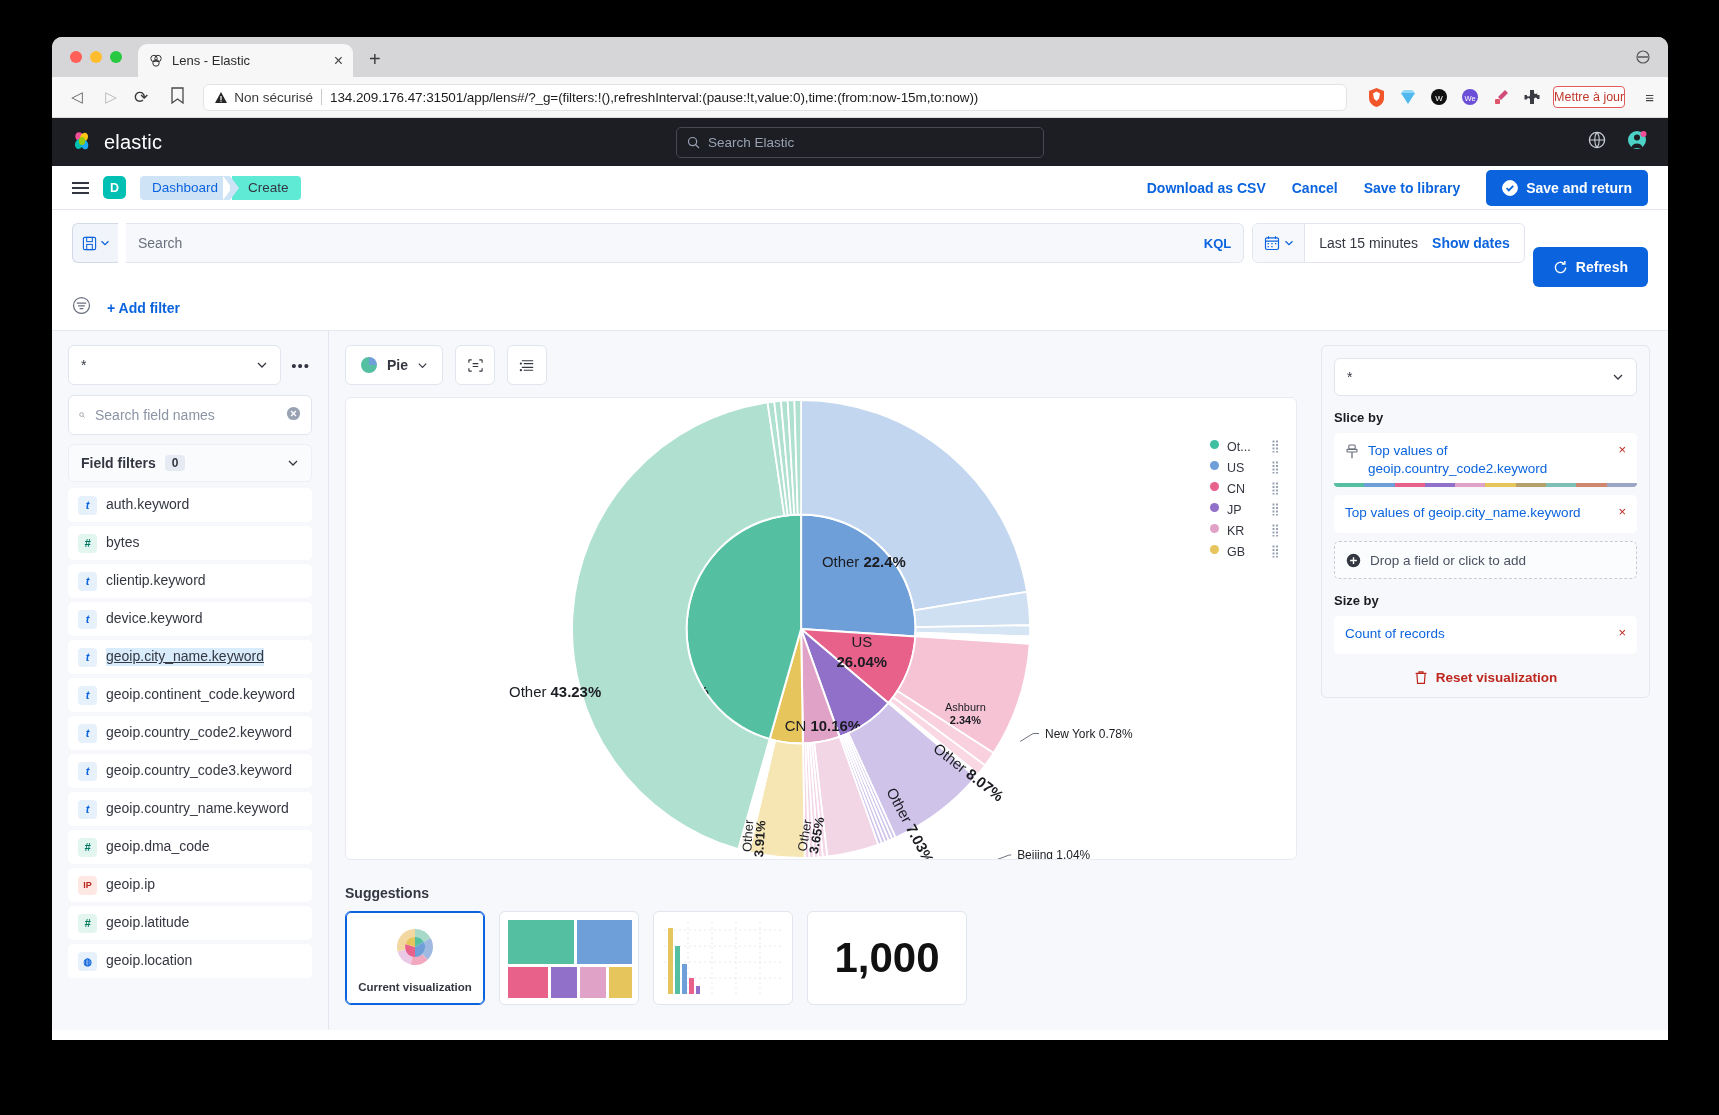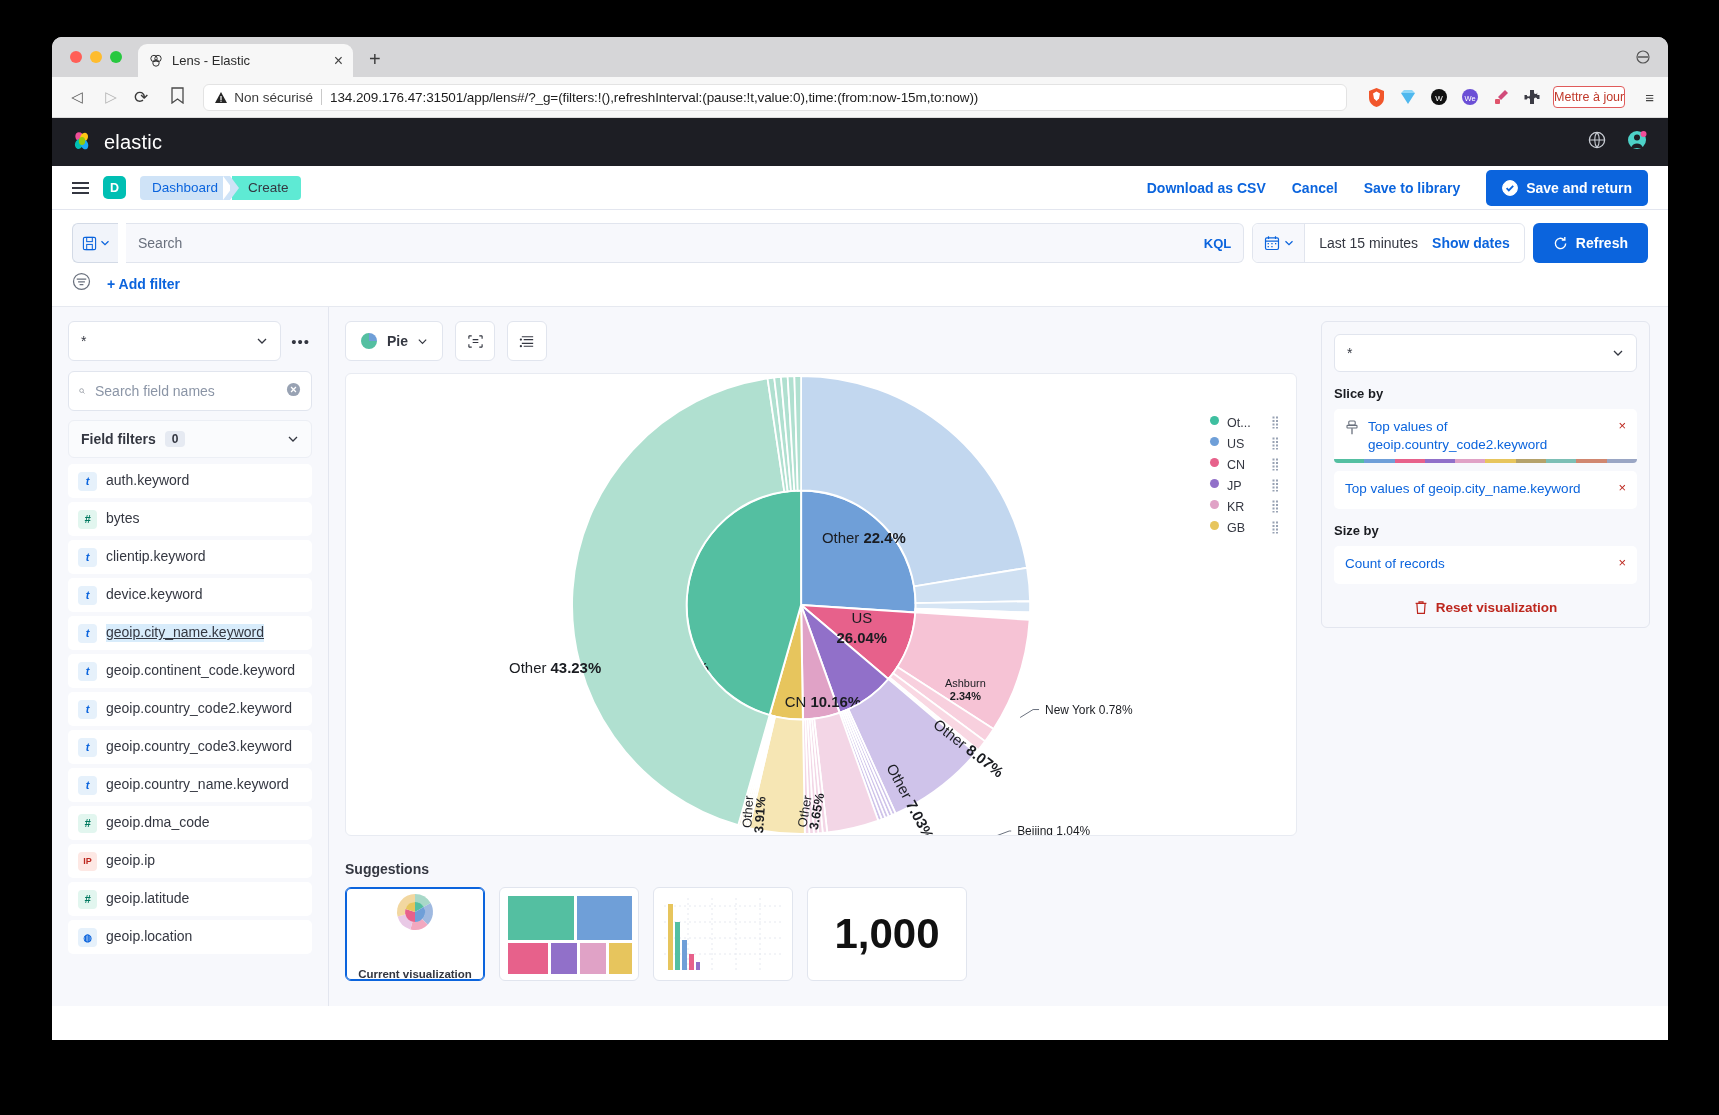--- a/index.html
+++ b/index.html
@@ -132,21 +132,21 @@
   }
   .kql-badge { position:absolute; right:12px; color:#0b64dd; font-size:13px; font-weight:bold; }
   .date-group { display:flex; align-items:center; border:1px solid #e1e5ee; border-radius:6px; height:40px; background:#fff; }
   .date-cal { width:52px; height:100%; background:#f7f8fc; border-right:1px solid #e1e5ee;
     border-radius:6px 0 0 6px; display:flex; align-items:center; justify-content:center; gap:4px; color:#0b64dd; }
   .date-txt { padding: 0 14px; font-size:14px; color:#343741; white-space:nowrap; }
   .show-dates { padding-right:14px; color:#0b64dd; font-size:14px; font-weight:bold; white-space:nowrap; cursor:pointer;}
   .refresh-btn {
     background:#0b64dd; color:#fff; font-weight:bold; font-size:14px;
     height:40px; border-radius:6px; padding: 0 20px; display:flex;
-    align-items:center; gap:8px;
+    align-items:center; gap:8px;margin-top:24px;
   }
   .filterbar { background:#fff; padding: 9px 20px 11px 20px; display:flex; align-items:center; gap:16px; }
   .add-filter { color:#0b64dd; font-size:14px; font-weight:bold; cursor:pointer; }
 
   
   .workspace { display:flex; background:#f7f8fc; height: 700px; border-top:1px solid #e6e9f0;}
   .ws-left { width:277px; background:#f7f8fc; border-right:1px solid #e3e6ef; padding: 14px 16px 0 16px; }
   .ds-select {
     height:40px; background:#fff; border:1px solid #e1e5ee; border-radius:6px;
     display:flex; align-items:center; justify-content:space-between;
@@ -205,21 +205,21 @@
   .legend-label { flex:1; }
   .legend-dots { color:#98a2b3; font-size:11px; letter-spacing:0; line-height:.6; }
 
   .suggestions-title { margin-top:25px; font-size:14px; font-weight:bold; color:#343741; }
   .suggestions { margin-top:10px; display:flex; gap:14px; }
   .sugg {
     width:140px; height:94px; background:#fff; border:1px solid #e1e5ee; border-radius:6px;
     display:flex; flex-direction:column; align-items:center; justify-content:center; gap:6px;
     position:relative; overflow:hidden;
   }
-  .sugg.active { border:1px solid #0b64dd; box-shadow:0 0 0 1px #0b64dd inset;justify-content:space-between; }
+  .sugg.active { border:1px solid #0b64dd; box-shadow:0 0 0 1px #0b64dd inset; }
   .sugg-label { font-size:11.5px; font-weight:bold; color:#343741; }
   .sugg-big { width:160px; height:94px; font-size:42px; font-weight:bold; color:#111;
     display:flex; align-items:center; justify-content:center; }
 
   .ws-right { width:355px; padding: 14px 18px 0 8px; }
   .cfg-panel { background:#f7f8fc; border:1px solid #e3e6ef; border-radius:6px; padding: 12px; }
   .cfg-select {
     height:38px; background:#fff; border:1px solid #e1e5ee; border-radius:6px;
     display:flex; align-items:center; justify-content:space-between; padding: 0 12px;
     font-size:14px; color:#343741;
@@ -341,20 +341,27 @@
     <div class="elastic-header">
       <div class="brand">
         <svg width="24" height="24" viewBox="0 0 24 24">
           <ellipse cx="9.5" cy="7" rx="4" ry="5" fill="#f04e98" transform="rotate(-25 9.5 7)"></ellipse>
           <ellipse cx="14" cy="7.5" rx="3.8" ry="5" fill="#fec514" transform="rotate(25 14 7.5)"></ellipse>
           <ellipse cx="9" cy="14" rx="4" ry="5" fill="#00bfb3" transform="rotate(20 9 14)"></ellipse>
           <ellipse cx="14.5" cy="14.5" rx="3.6" ry="5" fill="#1ba9f5" transform="rotate(-20 14.5 14.5)"></ellipse>
           <ellipse cx="12" cy="11" rx="3.2" ry="4" fill="#93c90e"></ellipse>
         </svg>
         <span class="brand-name">elastic</span>
+      </div>
+      <div class="global-search">
+        <svg width="13" height="13" viewBox="0 0 14 14">
+            <circle cx="6" cy="6" r="4.4" fill="none" stroke="#98a2b3" stroke-width="1.3"></circle>
+            <path d="M9.4 9.4L13 13" stroke="#98a2b3" stroke-width="1.3"></path>
+          </svg>
+        <span>Search Elastic</span>
       </div>
       <div class="hdr-right">
         <span class="hdr-ico">
           <svg width="18" height="18" viewBox="0 0 18 18">
               <circle cx="9" cy="9" r="7.6" fill="none" stroke="#c9cdd4" stroke-width="1.3"></circle>
               <path d="M1.6 9h14.8M9 1.4c3 3.4 3 11.8 0 15.2M9 1.4c-3 3.4-3 11.8 0 15.2" fill="none" stroke="#c9cdd4" stroke-width="1.1"></path>
             </svg>
         </span>
         <span class="hdr-ico">
           <svg width="22" height="22" viewBox="0 0 22 22">
@@ -830,20 +837,27 @@
                   <i style="background:#d08770"></i>
                   <i style="background:#9aa6c4"></i>
               </span>
             </div>
 
             <div class="dim">
               <span class="dim-label">Top values of geoip.city_name.keyword</span>
               <span class="dim-x">×</span>
             </div>
 
+            <div class="drop-zone">
+              <svg width="15" height="15" viewBox="0 0 16 16">
+                  <circle cx="8" cy="8" r="7.2" fill="#343741"></circle>
+                  <path d="M8 4.4v7.2M4.4 8h7.2" stroke="#fff" stroke-width="1.5"></path>
+                </svg>
+              <span>Drop a field or click to add</span>
+            </div>
           </div>
 
           <div class="cfg-group">
             <div class="cfg-title">Size by</div>
             <div class="dim">
               <span class="dim-label">Count of records</span>
               <span class="dim-x">×</span>
             </div>
           </div>
 

